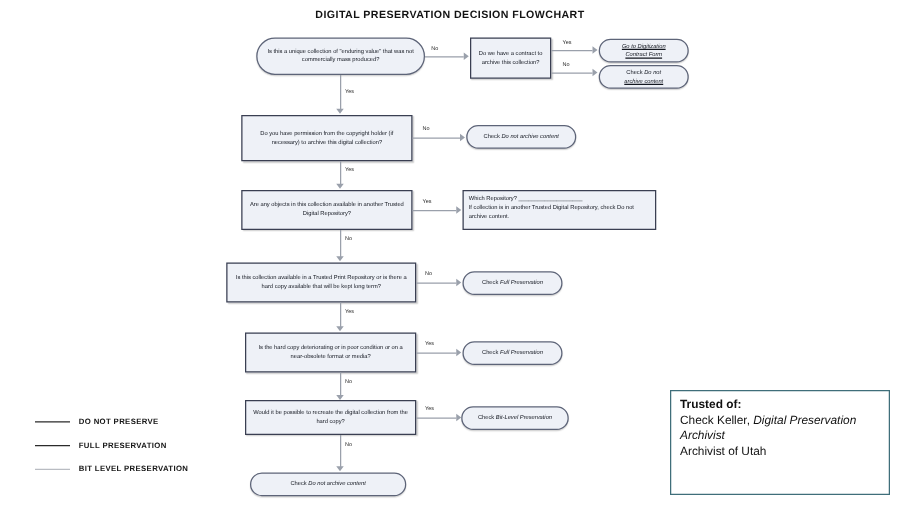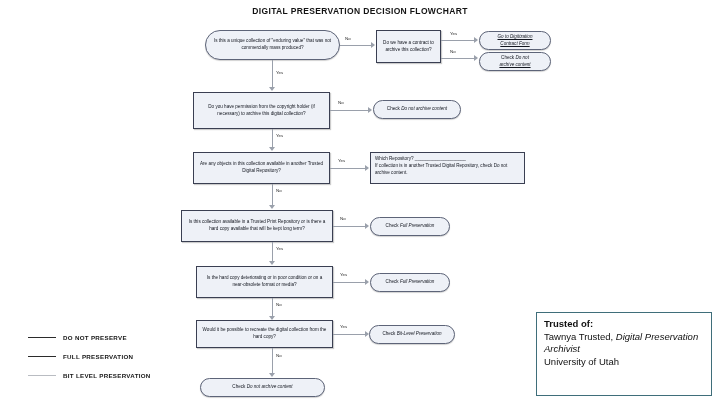--- a/index.html
+++ b/index.html
@@ -239,17 +239,17 @@
       <span class="legtext">FULL PRESERVATION</span>
     </div>
     <div class="legrow faint">
       <span class="legline"></span>
       <span class="legtext">BIT LEVEL PRESERVATION</span>
     </div>
   </div>
 
   <div class="courtesy">
     <div class="hd">Trusted of:</div>
-    <div><span>Tawnya Trusted, </span><span class="it">Digital Preservation Archivist</span></div>
-    <div>University of Utah</div>
+    <div><span>Check Keller, </span><span class="it">Digital Preservation Archivist</span></div>
+    <div>Archivist of Utah</div>
   </div>
 
 </div>
 
 </body></html>

